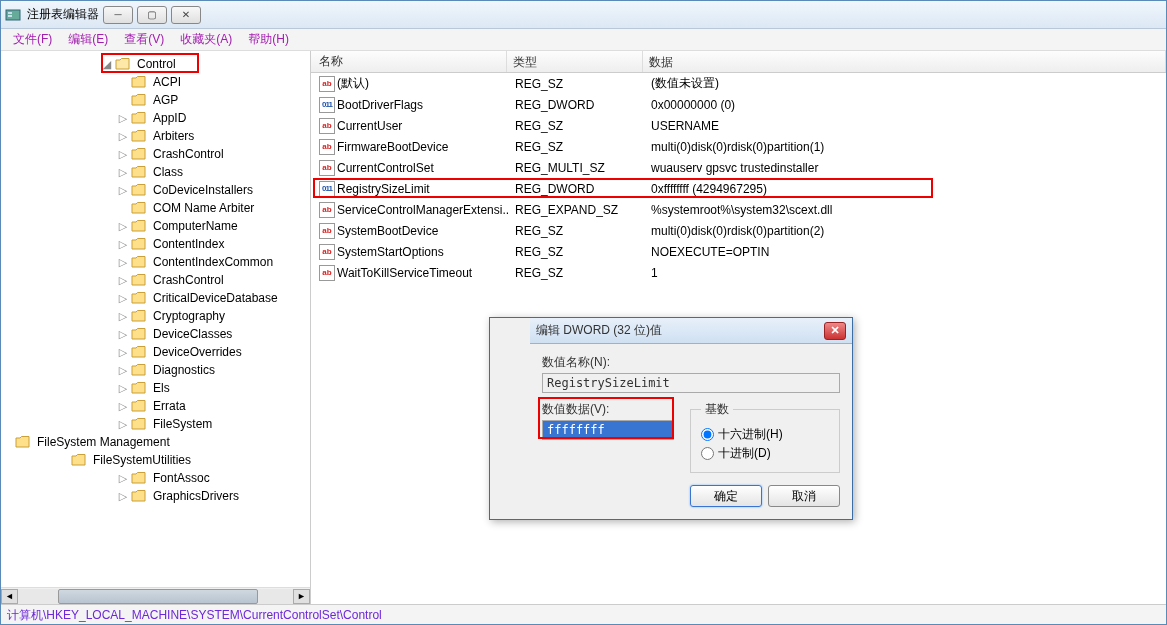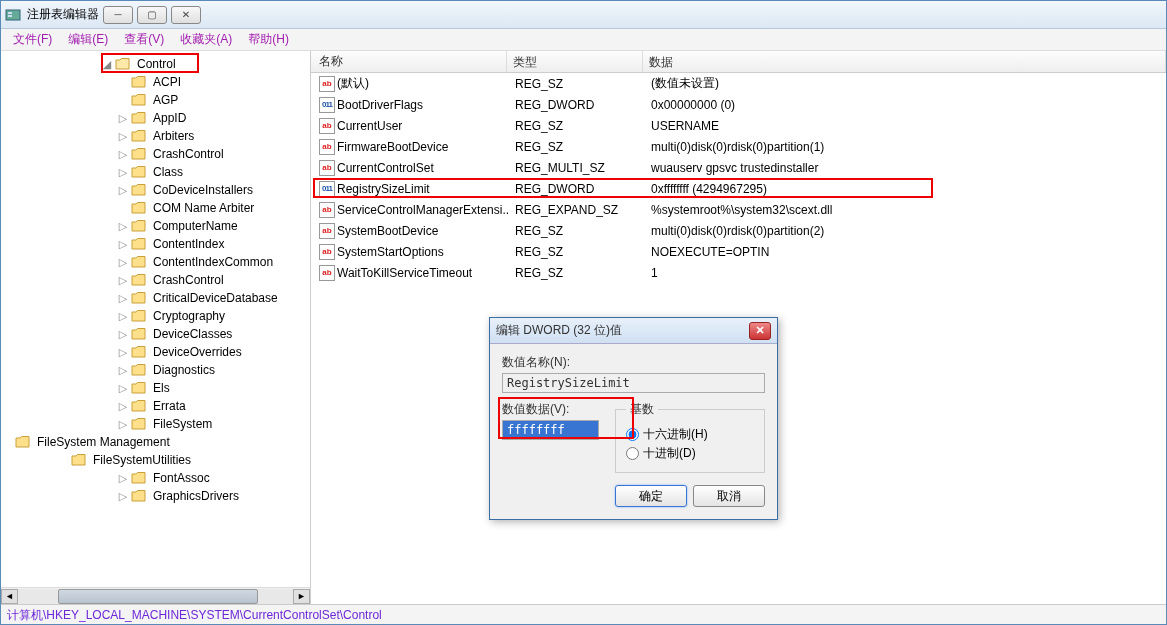--- a/index.html
+++ b/index.html
@@ -29,21 +29,21 @@
 .val-icon.ab { color:#d22; background:#fff;}
 .val-icon.bin { color:#25a; background:#fff; letter-spacing:-1px;}
 .col-name { width: 196px; display:flex; align-items:center;}
 .col-type { width: 136px; }
 .col-data { flex: 1; }
 .statusbar { height: 20px; border-top: 1px solid #ccc; padding: 2px 6px; color:#6d28d9; background:#f4f4f4;}
 .hscroll { height:17px; background:#f0f0f0; border-top:1px solid #ddd; display:flex; align-items:center;}
 .hscroll-track{flex:1; height:15px; background:#e8e8e8; position:relative; margin:0 17px;}
 .hscroll-thumb{position:absolute; left:40px; width:200px; height:15px; background:linear-gradient(#d0d8e0,#b8c4d0); border:1px solid #999; border-radius:2px;}
 .hscroll-btn{width:17px;height:15px;background:#e0e0e0;border:1px solid #aaa;display:flex;align-items:center;justify-content:center;font-size:9px;position:absolute;}
-.dialog { position: absolute; left: 488px; top: 316px; width: 289px; background: #f0f0f0; border: 1px solid #3a6ea5; box-shadow: 2px 2px 8px rgba(0,0,0,.3); }
+.dialog { position: absolute; left: 488px; top: 316px; width: 364px; background: #f0f0f0; border: 1px solid #3a6ea5; box-shadow: 2px 2px 8px rgba(0,0,0,.3); padding-left: 40px; }
 .dialog-title { height: 26px; background: linear-gradient(#e8f0fa,#cfe0f2); display:flex; align-items:center; padding:0 6px; color:#333; border-bottom:1px solid #aac;}
 .dialog-close { width:22px; height:18px; background:linear-gradient(#e88,#c33); border:1px solid #922; border-radius:3px; color:#fff; display:flex; align-items:center; justify-content:center; margin-left:auto; font-weight:bold; font-size:11px; cursor:pointer;}
 .dialog-body { padding: 10px 12px 12px; }
 .dlg-label { margin-bottom:2px; color:#333;}
 .dlg-input { width: 100%; height: 20px; border: 1px solid #aaa; padding: 2px 4px; font-family:Consolas,monospace; font-size:12px; background:#fff;}
 .dlg-input.ro { background:#f0f0f0; color:#333;}
 .dlg-input.sel { background:#fff; }
 .dlg-input.sel::selection{background:#3874d1;color:#fff;}
 .dlg-row2 { display:flex; gap:16px; margin-top:8px;}
 .dlg-col-l{flex:1;}

